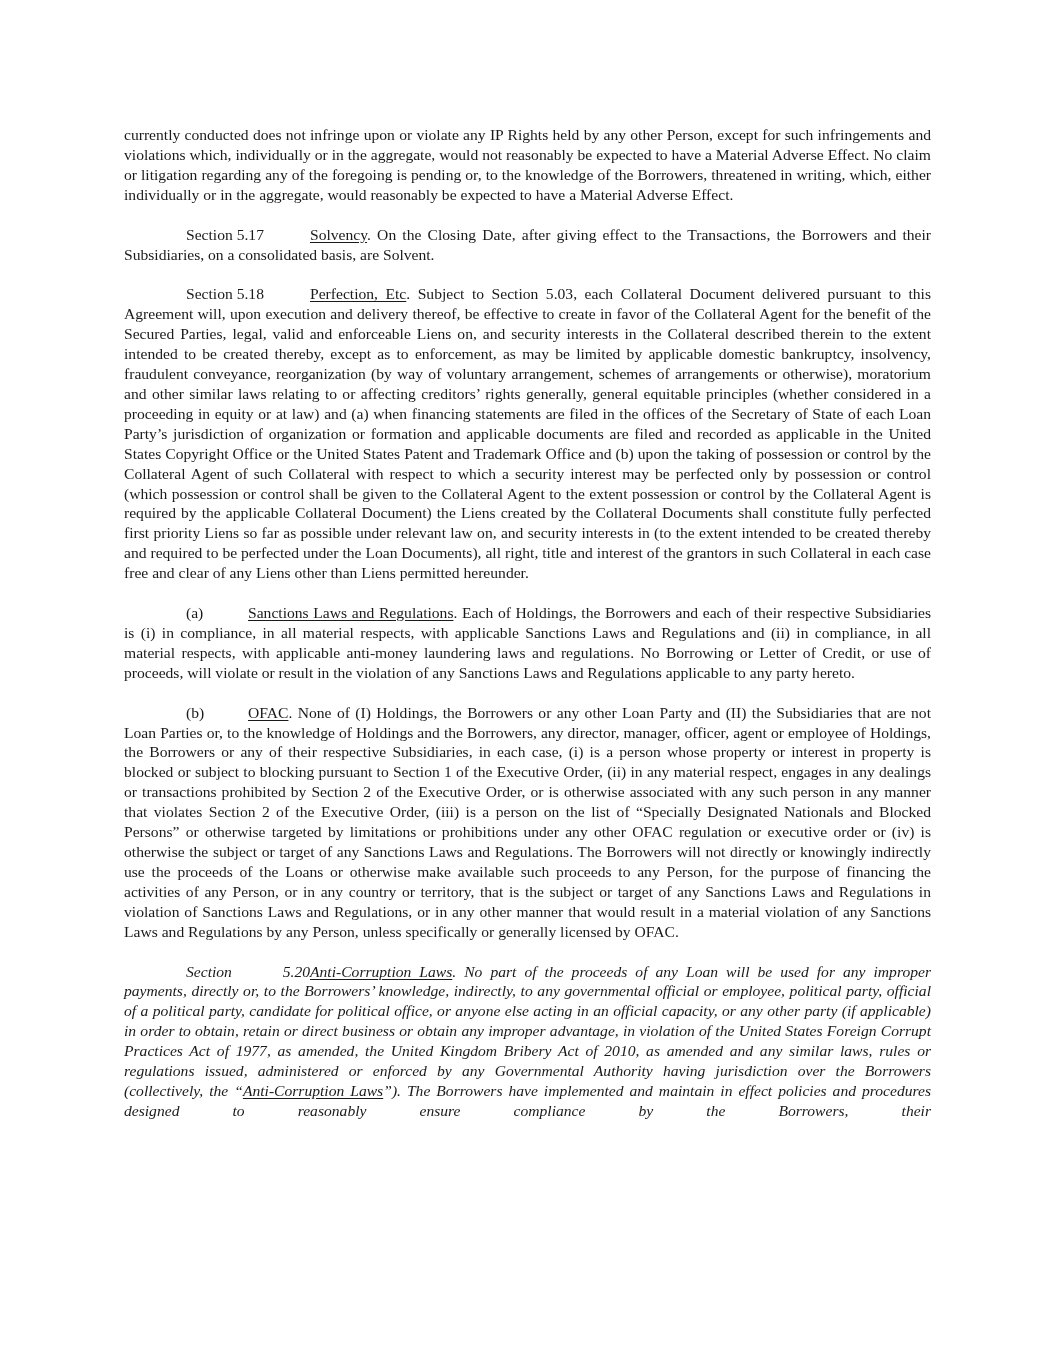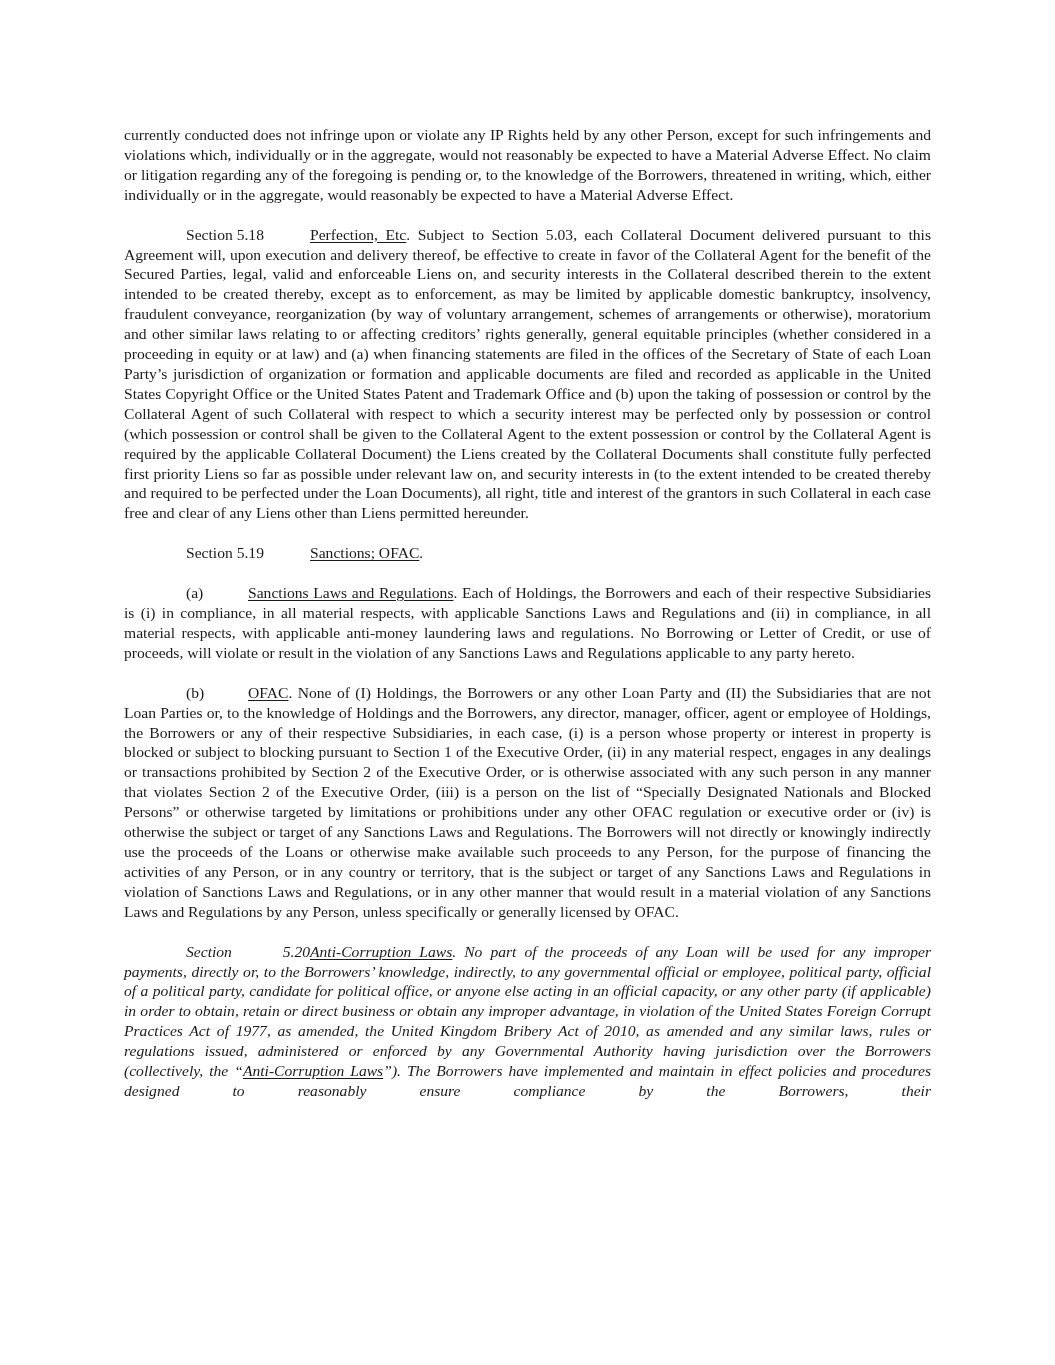--- a/index.html
+++ b/index.html
@@ -33,28 +33,28 @@
 </head>
 <body>
 
 <div class="page">
   <div class="content">
 
     <p>
       <span>currently conducted does not infringe upon or violate any IP Rights held by any other Person, except for such infringements and violations which, individually or in the aggregate, would not reasonably be expected to have a Material Adverse Effect.  No claim or litigation regarding any of the foregoing is pending or, to the knowledge of the Borrowers, threatened in writing, which, either individually or in the aggregate, would reasonably be expected to have a Material Adverse Effect.</span>
     </p>
 
+    <p class="indent">
+      <span class="sec-num">Section 5.17</span><span class="u">Solvency</span><span>.  On the Closing Date, after giving effect to the Transactions, the Borrowers and their Subsidiaries, on a consolidated basis, are Solvent.</span>
+    </p>
 
     <p class="indent">
       <span class="sec-num">Section 5.18</span><span class="u">Perfection, Etc</span><span>.  Subject to Section 5.03, each Collateral Document delivered pursuant to this Agreement will, upon execution and delivery thereof, be effective to create in favor of the Collateral Agent for the benefit of the Secured Parties, legal, valid and enforceable Liens on, and security interests in the Collateral described therein to the extent intended to be created thereby, except as to enforcement, as may be limited by applicable domestic bankruptcy, insolvency, fraudulent conveyance, reorganization (by way of voluntary arrangement, schemes of arrangements or otherwise), moratorium and other similar laws relating to or affecting creditors’ rights generally, general equitable principles (whether considered in a proceeding in equity or at law) and (a) when financing statements are filed in the offices of the Secretary of State of each Loan Party’s jurisdiction of organization or formation and applicable documents are filed and recorded as applicable in the United States Copyright Office or the United States Patent and Trademark Office and (b) upon the taking of possession or control by the Collateral Agent of such Collateral with respect to which a security interest may be perfected only by possession or control (which possession or control shall be given to the Collateral Agent to the extent possession or control by the Collateral Agent is required by the applicable Collateral Document) the Liens created by the Collateral Documents shall constitute fully perfected first priority Liens so far as possible under relevant law on, and security interests in (to the extent intended to be created thereby and required to be perfected under the Loan Documents), all right, title and interest of the grantors in such Collateral in each case free and clear of any Liens other than Liens permitted hereunder.</span>
     </p>
 
-    <p class="indent">
-      <span class="sec-num">Section 5.19</span><span class="u">Sanctions; OFAC</span><span>.</span>
-    </p>
 
     <p class="indent">
       <span class="sub-num">(a)</span><span class="u">Sanctions Laws and Regulations</span><span>.  Each of Holdings, the Borrowers and each of their respective Subsidiaries is (i) in compliance, in all material respects, with applicable Sanctions Laws and Regulations and (ii) in compliance, in all material respects, with applicable anti-money laundering laws and regulations.  No Borrowing or Letter of Credit, or use of proceeds, will violate or result in the violation of any Sanctions Laws and Regulations applicable to any party hereto.</span>
     </p>
 
     <p class="indent">
       <span class="sub-num">(b)</span><span class="u">OFAC</span><span>.  None of (I) Holdings, the Borrowers or any other Loan Party and (II) the Subsidiaries that are not Loan Parties or, to the knowledge of Holdings and the Borrowers, any director, manager, officer, agent or employee of Holdings, the Borrowers or any of their respective Subsidiaries, in each case, (i) is a person whose property or interest in property is blocked or subject to blocking pursuant to Section 1 of the Executive Order, (ii) in any material respect, engages in any dealings or transactions prohibited by Section 2 of the Executive Order, or is otherwise associated with any such person in any manner that violates Section 2 of the Executive Order, (iii) is a person on the list of “Specially Designated Nationals and Blocked Persons” or otherwise targeted by limitations or prohibitions under any other OFAC regulation or executive order or (iv) is otherwise the subject or target of any Sanctions Laws and Regulations.  The Borrowers will not directly or knowingly indirectly use the proceeds of the Loans or otherwise make available such proceeds to any Person, for the purpose of financing the activities of any Person, or in any country or territory, that is the subject or target of any Sanctions Laws and Regulations in violation of Sanctions Laws and Regulations, or in any other manner that would result in a material violation of any Sanctions Laws and Regulations by any Person, unless specifically or generally licensed by OFAC.</span>
     </p>
 
     <p class="indent last-line-full">

